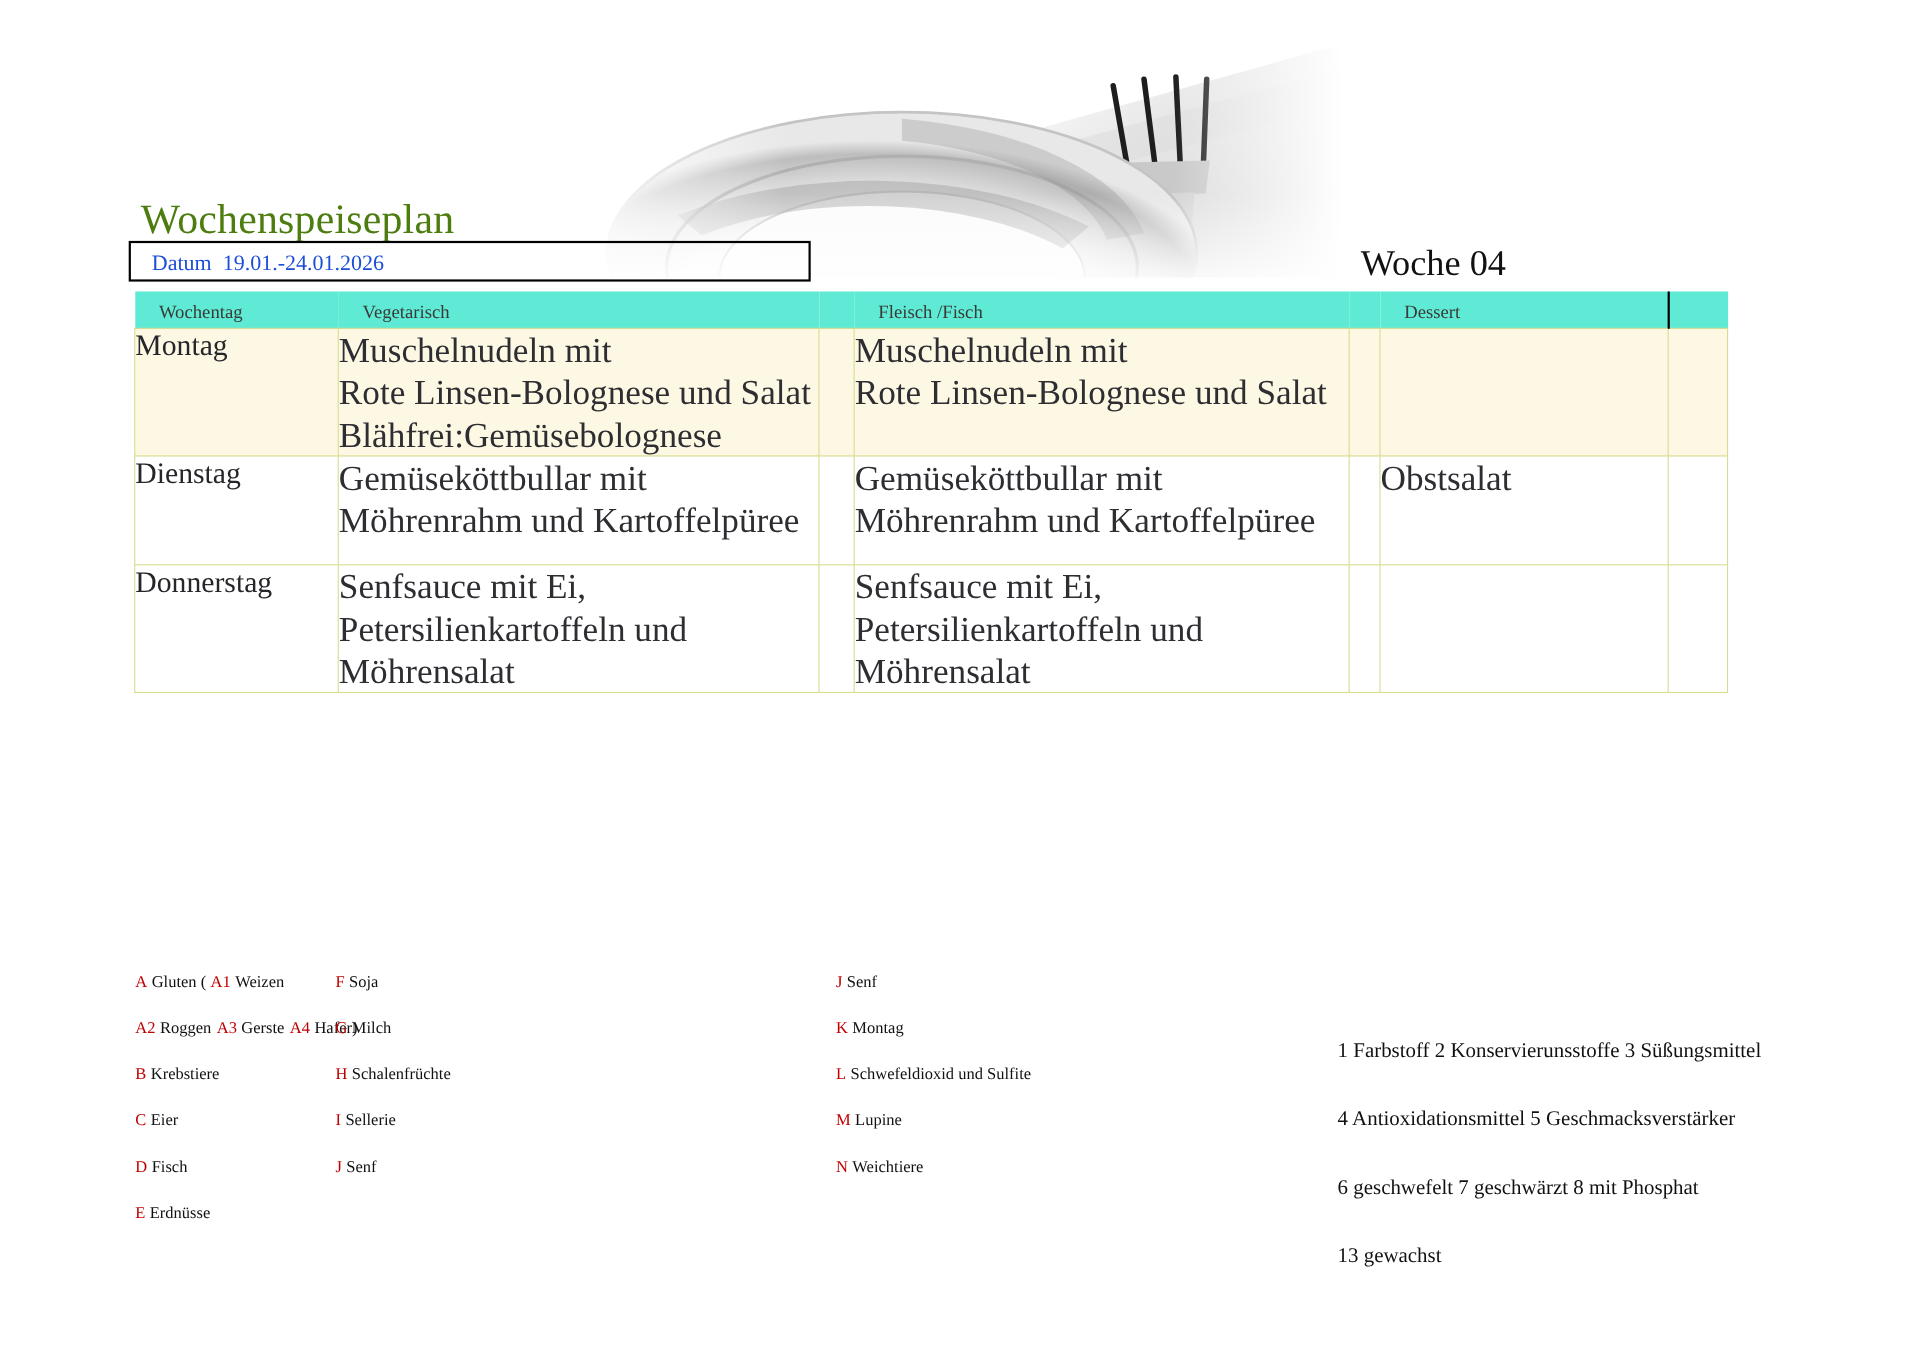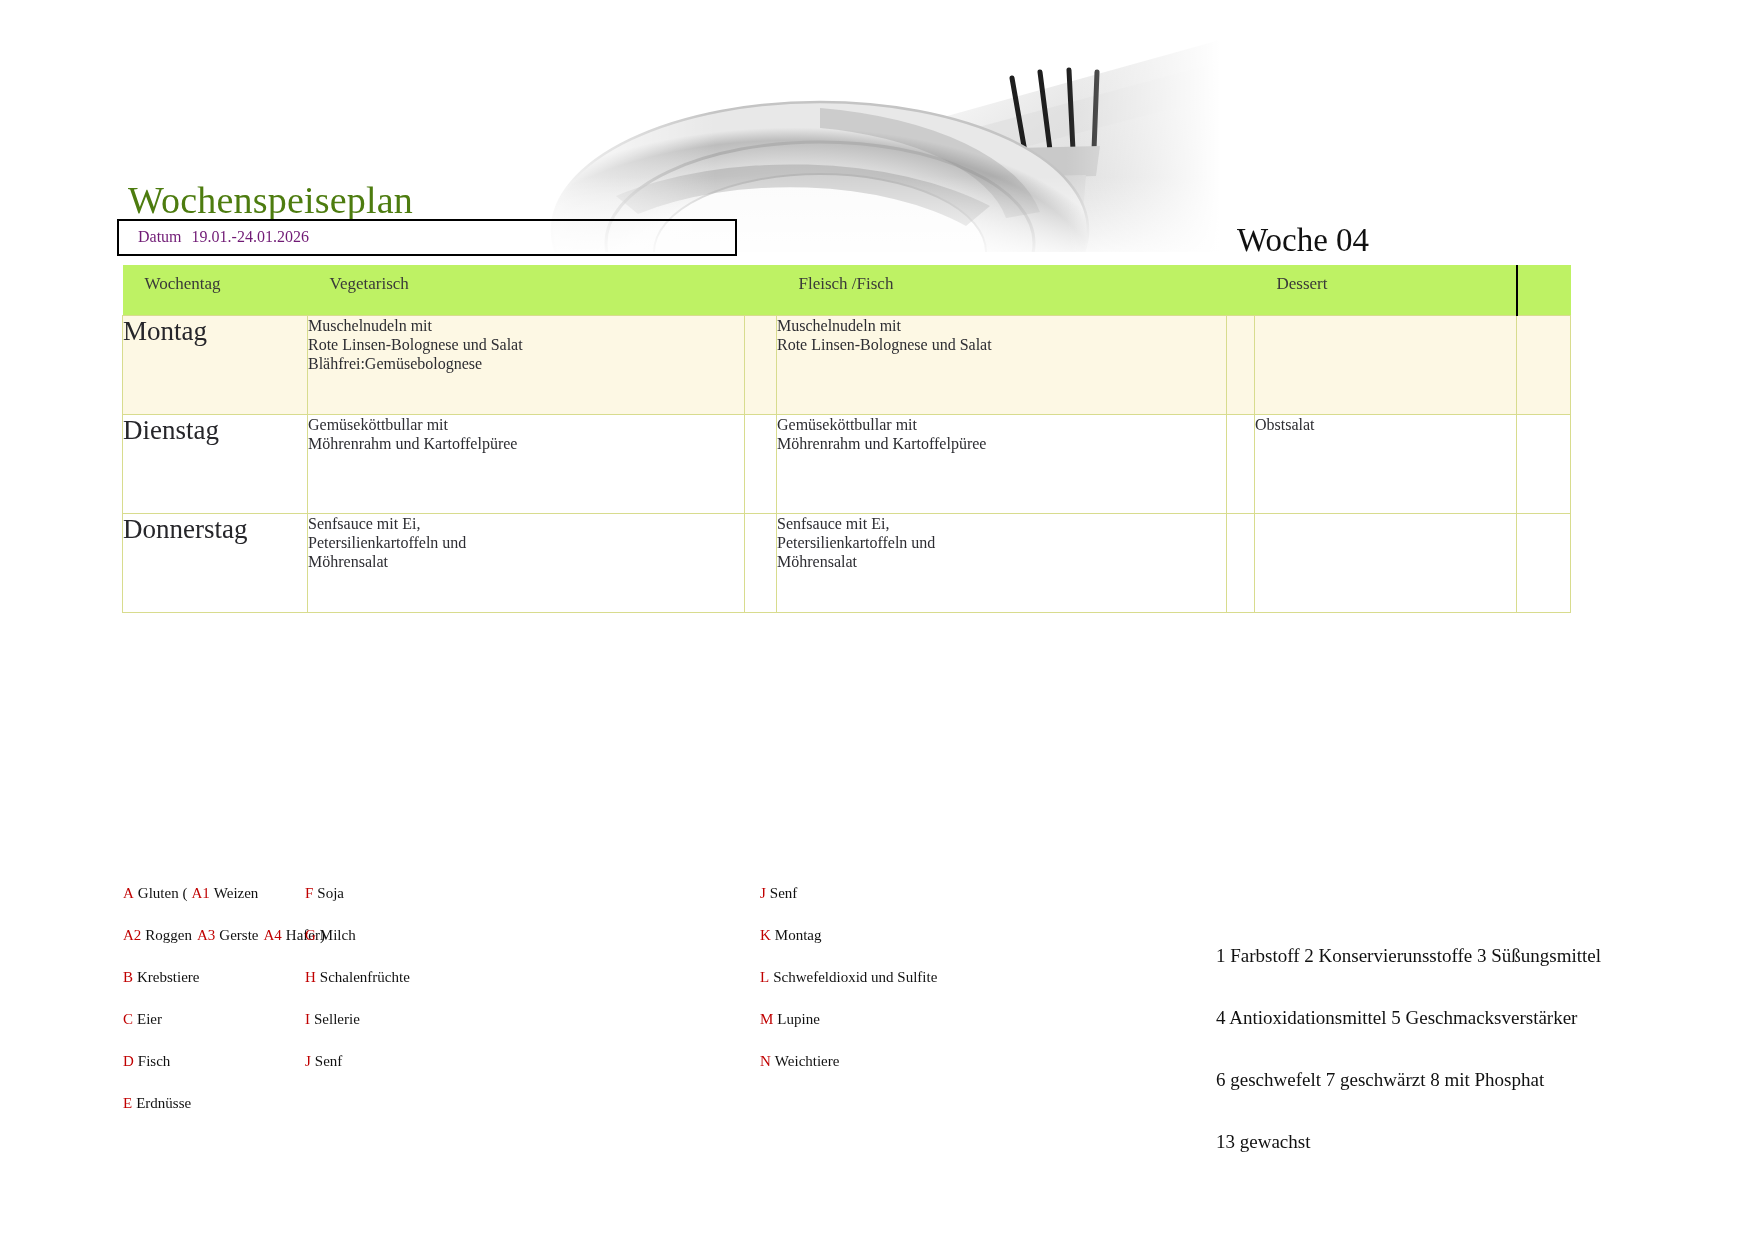--- a/index.html
+++ b/index.html
@@ -44,22 +44,22 @@
     width: 620px;
     height: 37px;
     border: 2px solid #000000;
     box-sizing: border-box;
     background: transparent;
   }
   #datum-text {
     position: absolute;
     left: 138px;
     top: 228px;
-    font-size: 16px;
-    color: #701a75;
+    font-size: 20px;
+    color: #1d4ed8;
     white-space: nowrap;
   }
   #datum-text .lbl { margin-right: 10px; }
   #woche {
     position: absolute;
     left: 1237px;
     top: 222px;
     font-size: 33px;
     color: #111111;
     white-space: nowrap;
@@ -76,26 +76,26 @@
   }
   #menu-table col.c-day   { width: 185px; }
   #menu-table col.c-veg   { width: 437px; }
   #menu-table col.c-gap1  { width: 32px;  }
   #menu-table col.c-meat  { width: 450px; }
   #menu-table col.c-gap2  { width: 28px;  }
   #menu-table col.c-des   { width: 262px; }
   #menu-table col.c-gap3  { width: 54px;  }
 
   #menu-table th {
-    background: #bef264;
+    background: #5eead4;
     font-weight: normal;
     font-size: 17px;
     color: #3a3a38;
     text-align: left;
-    padding: 8px 0 20px 22px;
+    padding: 8px 0 3px 22px;
     height: 22px;
     border: none;
     vertical-align: middle;
   }
   #menu-table th.th-gap { padding-left: 0; }
   #menu-table th.th-end {
     border-left: 2px solid #000000;
   }
 
   #menu-table td {
@@ -109,21 +109,21 @@
 
   td.day-cell {
     vertical-align: bottom;
     padding: 0 0 20px 14px;
     font-size: 27px;
     color: #26262a;
     white-space: nowrap;
   }
   td.dish-cell {
     padding: 12px 10px 8px 20px;
-    font-size: 16px;
+    font-size: 32px;
     line-height: 1.2;
     color: #2d2d32;
   }
   td.dish-cell .line { display: block; white-space: nowrap; }
   td.gap-cell { }
 
   
   .legend-col {
     position: absolute;
     font-size: 15px;

